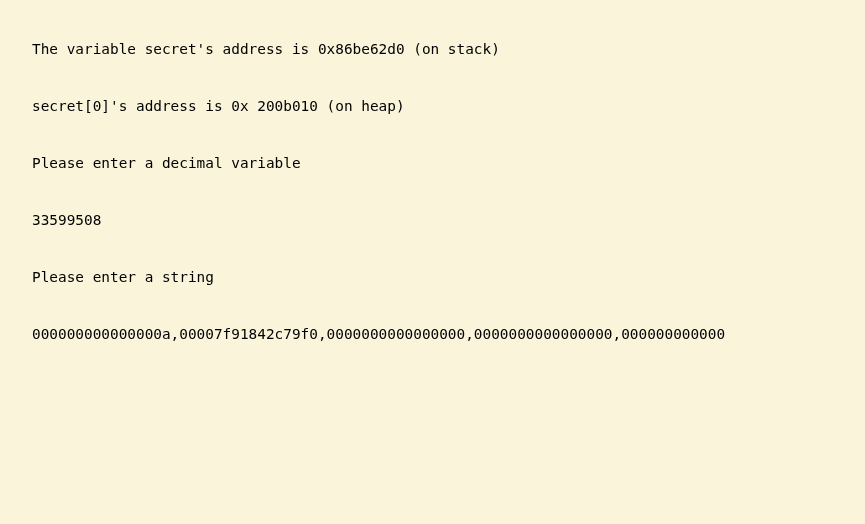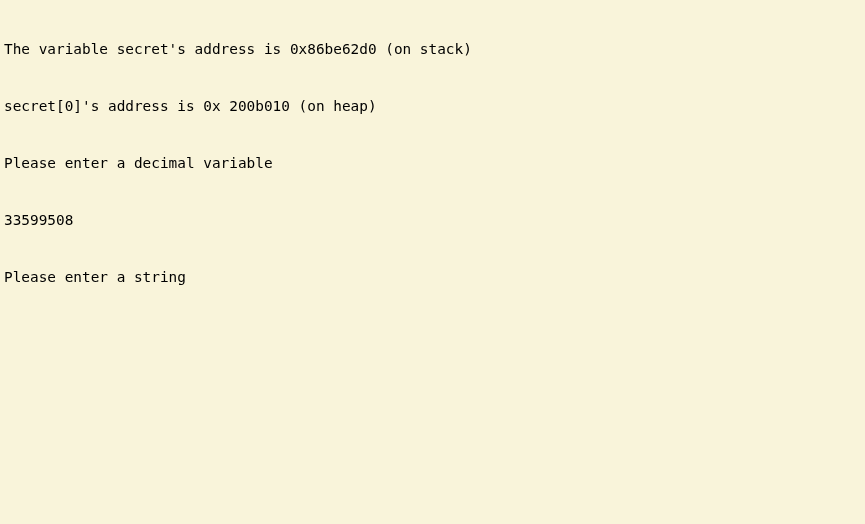--- a/index.html
+++ b/index.html
@@ -19,31 +19,33 @@
     box-sizing: border-box;
   }
   .term {
     white-space: pre;
     letter-spacing: 0px;
   }
   .line {
     display: block;
     white-space: pre;
     overflow: hidden;
+    margin-left: 28px;
   }
 </style>
 </head>
 <body>
 
 <div class="term">
   <span class="line">The variable secret's address is 0x86be62d0 (on stack)</span>
   <span class="line">secret[0]'s address is 0x 200b010 (on heap)</span>
   <span class="line">Please enter a decimal variable</span>
   <span class="line">33599508</span>
   <span class="line">Please enter a string</span>
+  <span class="line">000000000000000a,00007f91842c79f0,0000000000000000,0000000000000000,000000000000</span>
   
   
   
   
   
   
   
   
   
   

